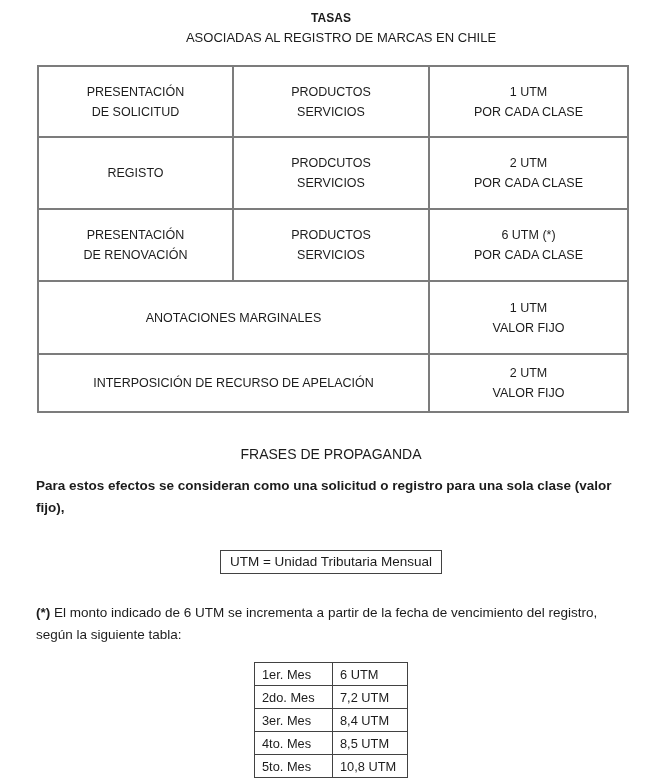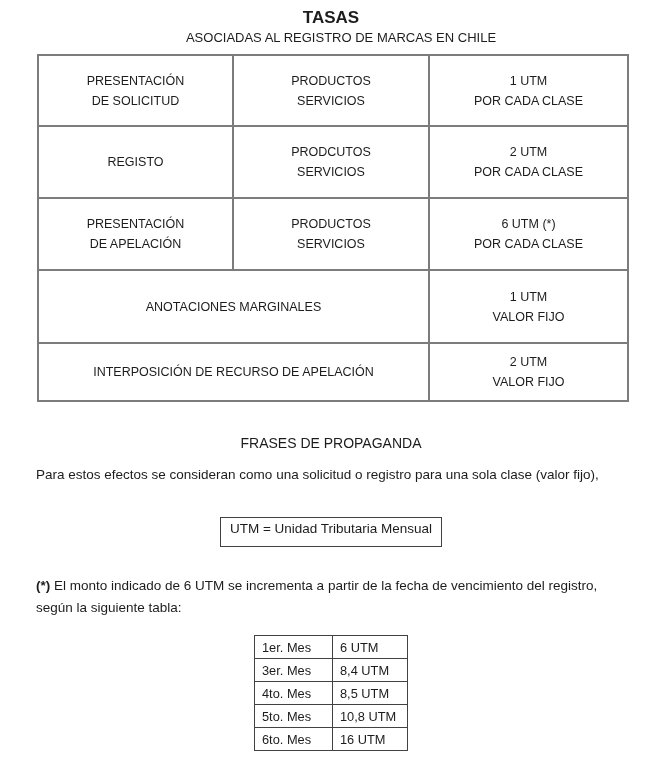--- a/index.html
+++ b/index.html
@@ -4,49 +4,49 @@
 <style>
   * { box-sizing: border-box; }
   html, body { margin: 0; padding: 0; background: #ffffff; }
   body {
     width: 662px; height: 778px; overflow: hidden;
     font-family: "Liberation Sans", sans-serif;
     color: #1c1c1c;
     -webkit-font-smoothing: antialiased;
   }
 
-  .doc-title    { margin-top: 8px;  text-align: center; font-weight: bold; font-size: 17px; line-height: 20px; }
+  .doc-title    { margin-top: 8px;  text-align: center; font-weight: bold; font-size: 12px; line-height: 20px; }
   .doc-subtitle { text-align: center; font-size: 13px; line-height: 20px; padding-left: 20px; }
 
   table.fees {
     border-collapse: collapse; table-layout: fixed;
-    margin: 6px 0 0 37px; width: 590px;
+    margin: 17px 0 0 37px; width: 590px;
   }
   table.fees td {
     border: 2px solid #7c7c7c;
     text-align: center; vertical-align: middle;
     font-size: 12.5px; line-height: 20px; padding: 2px;
   }
   .fees-c1 { width: 195px; } .fees-c2 { width: 196px; } .fees-c3 { width: 199px; }
   tr.fr1 td { height: 71px; }
   tr.fr2 td { height: 72px; }
   tr.fr3 td { height: 72px; }
   tr.fr4 td { height: 73px; }
   tr.fr5 td { height: 58px; }
   .ln { display: block; }
 
   .section-heading { margin-top: 31px; text-align: center; font-size: 14px; line-height: 20px; }
 
-  .para { margin: 11px 30px 0 36px; font-size: 13.5px; line-height: 22px; }
+  .para { margin: 11px 30px 0 36px; font-size: 13.5px; line-height: 22px; font-weight: bold; }
   .it { font-style: italic; }
 
   .utm-box {
     margin: 31px auto 0; width: fit-content;
     border: 1.5px solid #424242;
-    padding: 1px 9px 8px 9px;
+    padding: 1px 9px 2px 9px;
     font-size: 13.5px; line-height: 19px;
   }
 
   .footnote { margin: 28px 30px 16px 36px; font-size: 13.5px; line-height: 22px; }
   .footnote .marker { font-weight: bold; }
 
   table.schedule {
     border-collapse: collapse; table-layout: fixed;
     margin: 5px auto 0; width: 153px;
   }
@@ -96,21 +96,21 @@
           <span class="ln">SERVICIOS</span>
         </td>
         <td>
           <span class="ln">2 UTM</span>
           <span class="ln">POR CADA CLASE</span>
         </td>
       </tr>
       <tr class="fr3">
         <td>
           <span class="ln">PRESENTACIÓN</span>
-          <span class="ln">DE APELACIÓN</span>
+          <span class="ln">DE RENOVACIÓN</span>
         </td>
         <td>
           <span class="ln">PRODUCTOS</span>
           <span class="ln">SERVICIOS</span>
         </td>
         <td>
           <span class="ln">6 UTM (*)</span>
           <span class="ln">POR CADA CLASE</span>
         </td>
       </tr>
@@ -152,20 +152,24 @@
     <colgroup>
         <col class="sch-c1">
         <col class="sch-c2">
       </colgroup>
     <tbody>
       <tr>
         <td>1er. Mes</td>
         <td>6 UTM</td>
       </tr>
       <tr>
+        <td>2do. Mes</td>
+        <td>7,2 UTM</td>
+      </tr>
+      <tr>
         <td>3er. Mes</td>
         <td>8,4 UTM</td>
       </tr>
       <tr>
         <td>4to. Mes</td>
         <td>8,5 UTM</td>
       </tr>
       <tr>
         <td>5to. Mes</td>
         <td>10,8 UTM</td>

